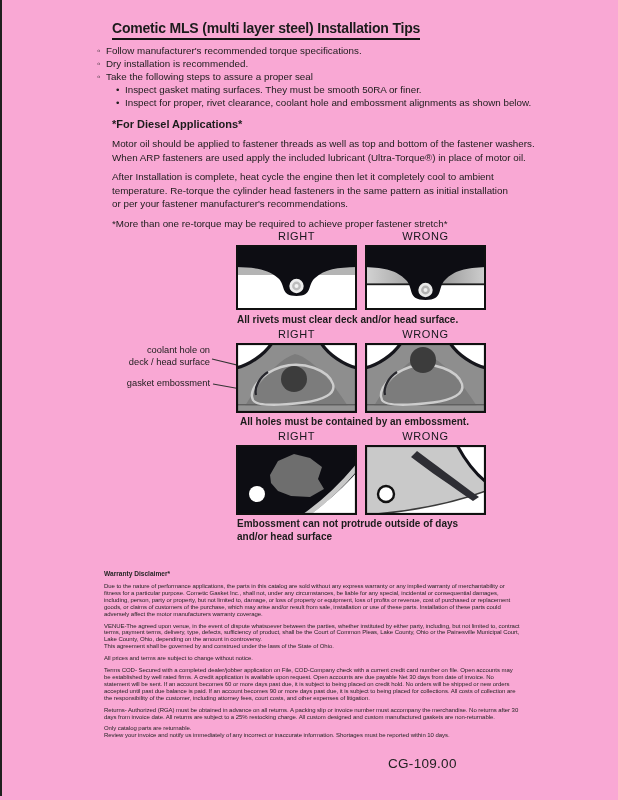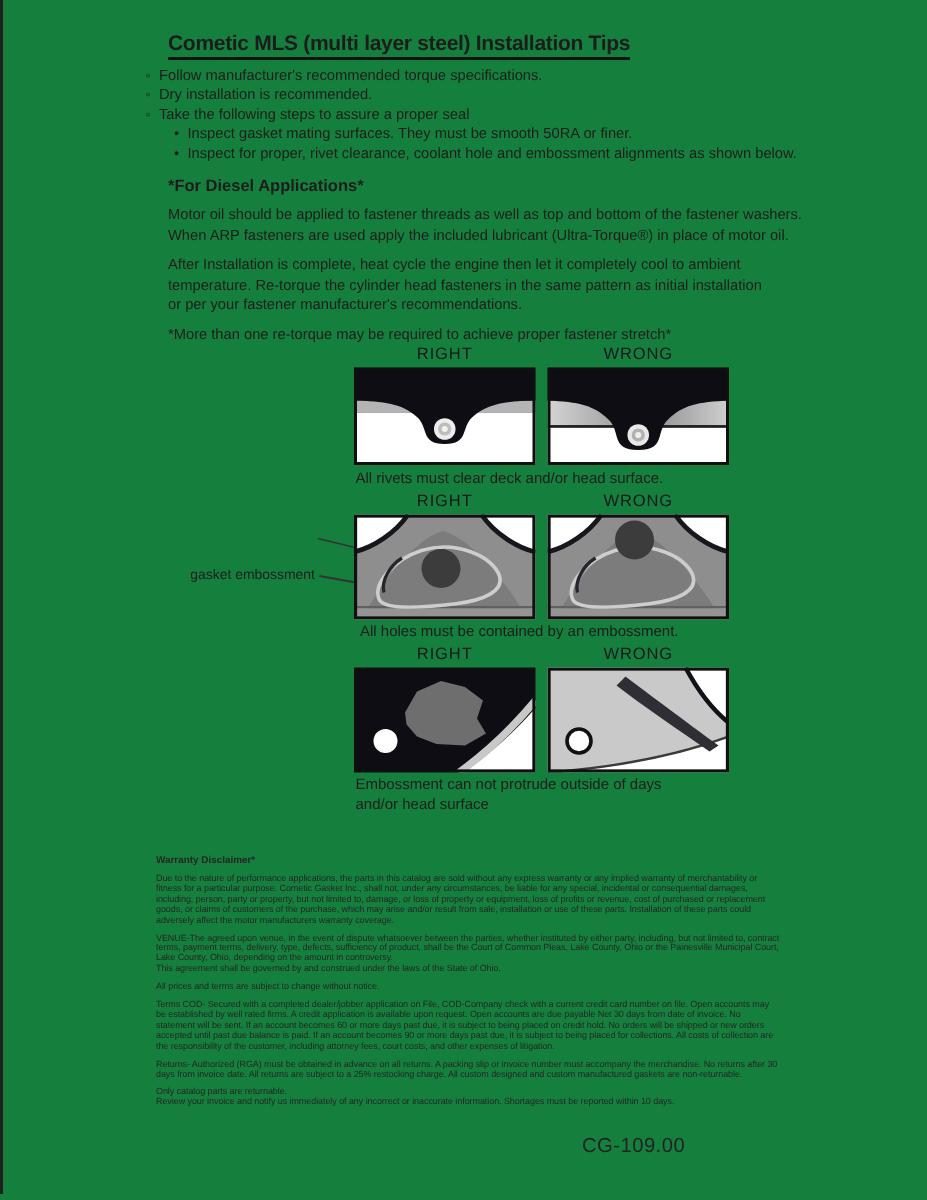--- a/index.html
+++ b/index.html
@@ -1,19 +1,19 @@
 <!DOCTYPE html>
 <html><head>
 <meta charset="utf-8">
 <style>
   * { margin:0; padding:0; box-sizing:border-box; }
   html,body { background:#e8e8e8; }
   .page {
     position:relative; width:618px; height:800px; margin:0 auto;
-    background:#15803d; overflow:hidden;
+    background:#f9a8d4; overflow:hidden;
     font-family:"Liberation Sans", sans-serif; color:#1c1c1c;
   }
   .scan-edge { position:absolute; left:0; top:0; width:2px; height:796px; background:#1f1f1f; }
 
   .title {
     position:absolute; left:112px; top:20px;
     font-size:14px; font-weight:bold; letter-spacing:-0.2px;
     padding-bottom:2px; border-bottom:2px solid #141414; display:inline-block;
   }
 
@@ -27,21 +27,21 @@
   .pline { white-space:nowrap; }
   .p1 { top:137px; }
   .p2 { top:170px; }
   .note { top:217px; }
 
   .dg-labels { position:absolute; width:250px; display:flex; font-size:11px; letter-spacing:0.6px; color:#17171d; }
   .dg-labels span { width:121px; text-align:center; }
   .dg-labels span + span { margin-left:8px;text-align:center; }
   .panels { position:absolute; display:flex; }
   .panels svg + svg { margin-left:8px; }
-  .caption { position:absolute; font-size:10px; font-weight:normal; line-height:13px; }
+  .caption { position:absolute; font-size:10px; font-weight:bold; line-height:13px; }
 
   .side-label { position:absolute; width:106px; text-align:right; font-size:9.3px; line-height:11.5px; color:#1c1c1c; }
   .lbl-coolant { left:104px; top:345px; }
   .lbl-emboss  { left:104px; top:378px; }
   .leader { position:absolute; left:211px; top:352px; }
 
   .disclaimer { position:absolute; left:104px; top:570px; width:416px; color:#252525; }
   .disclaimer .dh { font-size:6.6px; font-weight:bold; margin-bottom:6px; }
   .disclaimer p { font-size:6px; line-height:6.9px; letter-spacing:-0.05px; margin-bottom:5px; }
   .disclaimer p.tight { margin-bottom:0; }
@@ -120,20 +120,24 @@
       <rect y="38.4" width="121" height="1.8" fill="#1c1c1c"></rect>
       <path d="M0,0 H121 V22 C100,23 90,25 80,35 C72,43 79,55 60.5,55 C42,55 49,43 41,35 C31,25 21,23 0,22 Z" fill="#0d0d13"></path>
       <circle cx="60.5" cy="45" r="7.2" fill="#e8e8e8"></circle>
       <circle cx="60.5" cy="45" r="4.4" fill="#b2b2b2"></circle>
       <circle cx="60.5" cy="45" r="2" fill="#efefef"></circle>
       <rect x="1" y="1" width="119" height="63" fill="none" stroke="#101010" stroke-width="2"></rect>
     </svg>
   </div>
   <div class="caption" style="left:237px; top:313px;">All rivets must clear deck and/or head surface.</div>
 
+  <div class="side-label lbl-coolant">
+    <div>coolant hole on</div>
+    <div>deck / head surface</div>
+  </div>
   <div class="side-label lbl-emboss">gasket embossment</div>
   <svg class="leader" width="88" height="46" viewBox="0 0 88 46">
     <line x1="1" y1="7" x2="83" y2="27" stroke="#333" stroke-width="1.2"></line>
     <line x1="2" y1="32" x2="52" y2="41" stroke="#333" stroke-width="1.2"></line>
   </svg>
 
   <div class="dg-labels" style="left:236px; top:328px;">
     <span>RIGHT</span>
     <span>WRONG</span>
   </div>

